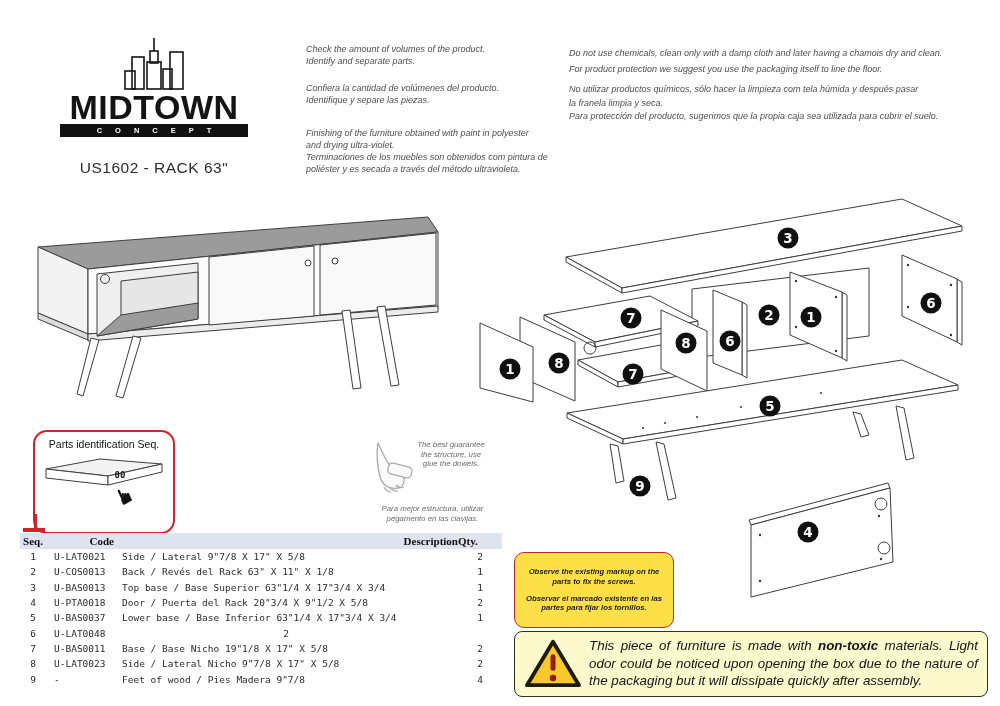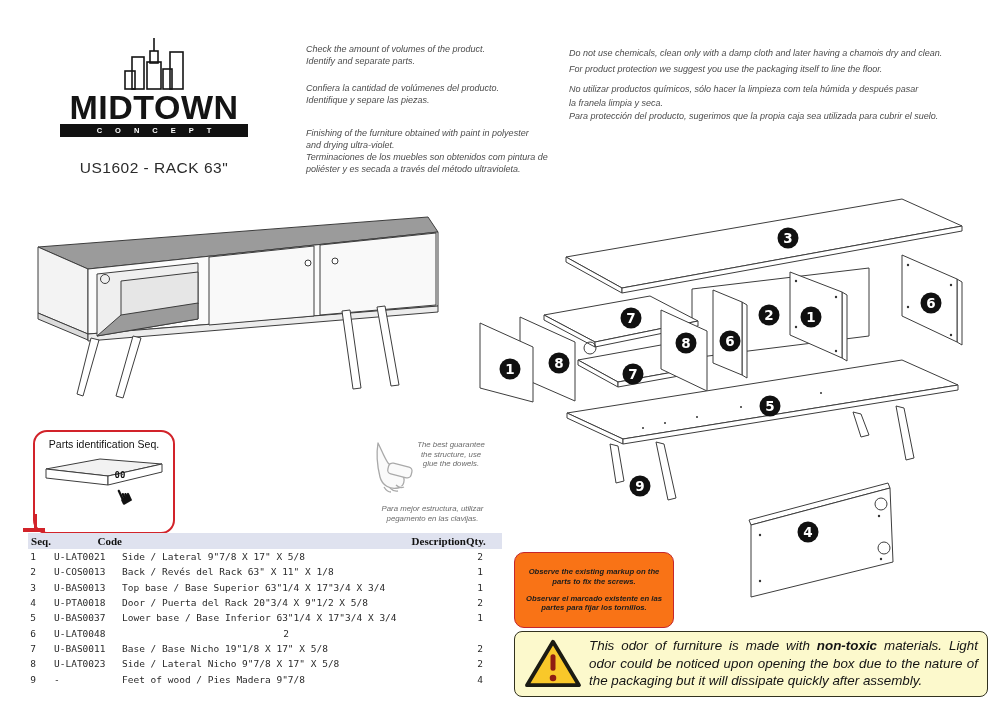--- a/index.html
+++ b/index.html
@@ -36,32 +36,32 @@
   #pid-title{font-size:10.5px;color:#111;text-align:center;margin-top:6px;}
   #pid-vline{left:34px;top:514px;width:3px;height:15px;background:#d2232a;}
   #pid-tbar{left:23px;top:528px;width:22px;height:3.5px;background:#d2232a;}
 
   
   .gluetxt{font-style:italic;color:#6b6b6b;font-size:7.8px;line-height:9.5px;white-space:pre-line;text-align:center;}
 
   
   #ptable{left:20px;top:533px;width:482px;}
   .trow{display:grid;grid-template-columns:26px 68px 344px 44px;}
-  #thead{background:#dfe2ef;height:16px;align-items:center;font-family:"Liberation Serif",serif;font-weight:bold;font-size:11px;color:#111;margin-left:8px;}
+  #thead{background:#dfe2ef;height:16px;align-items:center;font-family:"Liberation Serif",serif;font-weight:bold;font-size:11px;color:#111;}
   #thead .c1{text-align:center;}
   #thead .c2,#thead .c3{text-align:right;}
   #thead .c4{text-align:left;}
   .trow{height:15.3px;align-items:center;font-family:"DejaVu Sans Mono",monospace;font-size:9.5px;color:#2a2a2a;}
   .trow .c1{text-align:center;}
   .trow .c2{padding-left:8px;}
   .trow .c3{padding-left:8px;white-space:nowrap;overflow:hidden;}
   .trow .c4{text-align:center;}
 
   
-  #observe{left:514px;top:552px;width:160px;height:76px;background:#f97316;border:1.5px solid #c4262d;border-radius:10px;
+  #observe{left:514px;top:552px;width:160px;height:76px;background:#fde047;border:1.5px solid #c4262d;border-radius:10px;
     box-sizing:border-box;display:flex;flex-direction:column;justify-content:center;gap:7px;}
   #observe p{margin:0;font-style:italic;font-weight:bold;font-size:7.7px;line-height:9.8px;color:#1c1c1c;text-align:center;white-space:pre-line;}
 
   
   #warn{left:514px;top:631px;width:474px;height:66px;background:#fcf9cc;border:1.6px solid #32321f;border-radius:8px;box-sizing:border-box;}
   #warn-text{position:absolute;left:74px;top:5px;right:9px;font-style:italic;font-size:13.4px;line-height:17.5px;
     color:#141414;text-align:justify;}
   #warn-text b{font-weight:bold;}
 </style>
 </head>
@@ -345,16 +345,16 @@
     <p>Observar el marcado existente en las
 partes para fijar los tornillos.</p>
   </div>
 
   <div class="abs" id="warn">
     <svg class="abs" style="left:9px;top:6px;" width="58" height="52" viewBox="0 0 60 54">
       <path d="M30,4 L57,49 L3,49 Z" fill="#f9c82a" stroke="#1b1b13" stroke-width="4" stroke-linejoin="round"></path>
       <rect x="27.4" y="17" width="5.2" height="17" rx="2.6" fill="#8f1d12"></rect>
       <circle cx="30" cy="41.5" r="3.4" fill="#8f1d12"></circle>
     </svg>
-    <div id="warn-text"><span>This odor of furniture is made with </span><b>non-toxic</b><span> materials. Light odor could be noticed upon opening the box due to the nature of the packaging but it will dissipate quickly after assembly.</span></div>
+    <div id="warn-text"><span>This piece of furniture is made with </span><b>non-toxic</b><span> materials. Light odor could be noticed upon opening the box due to the nature of the packaging but it will dissipate quickly after assembly.</span></div>
   </div>
 
 </div>
 
 </body></html>

